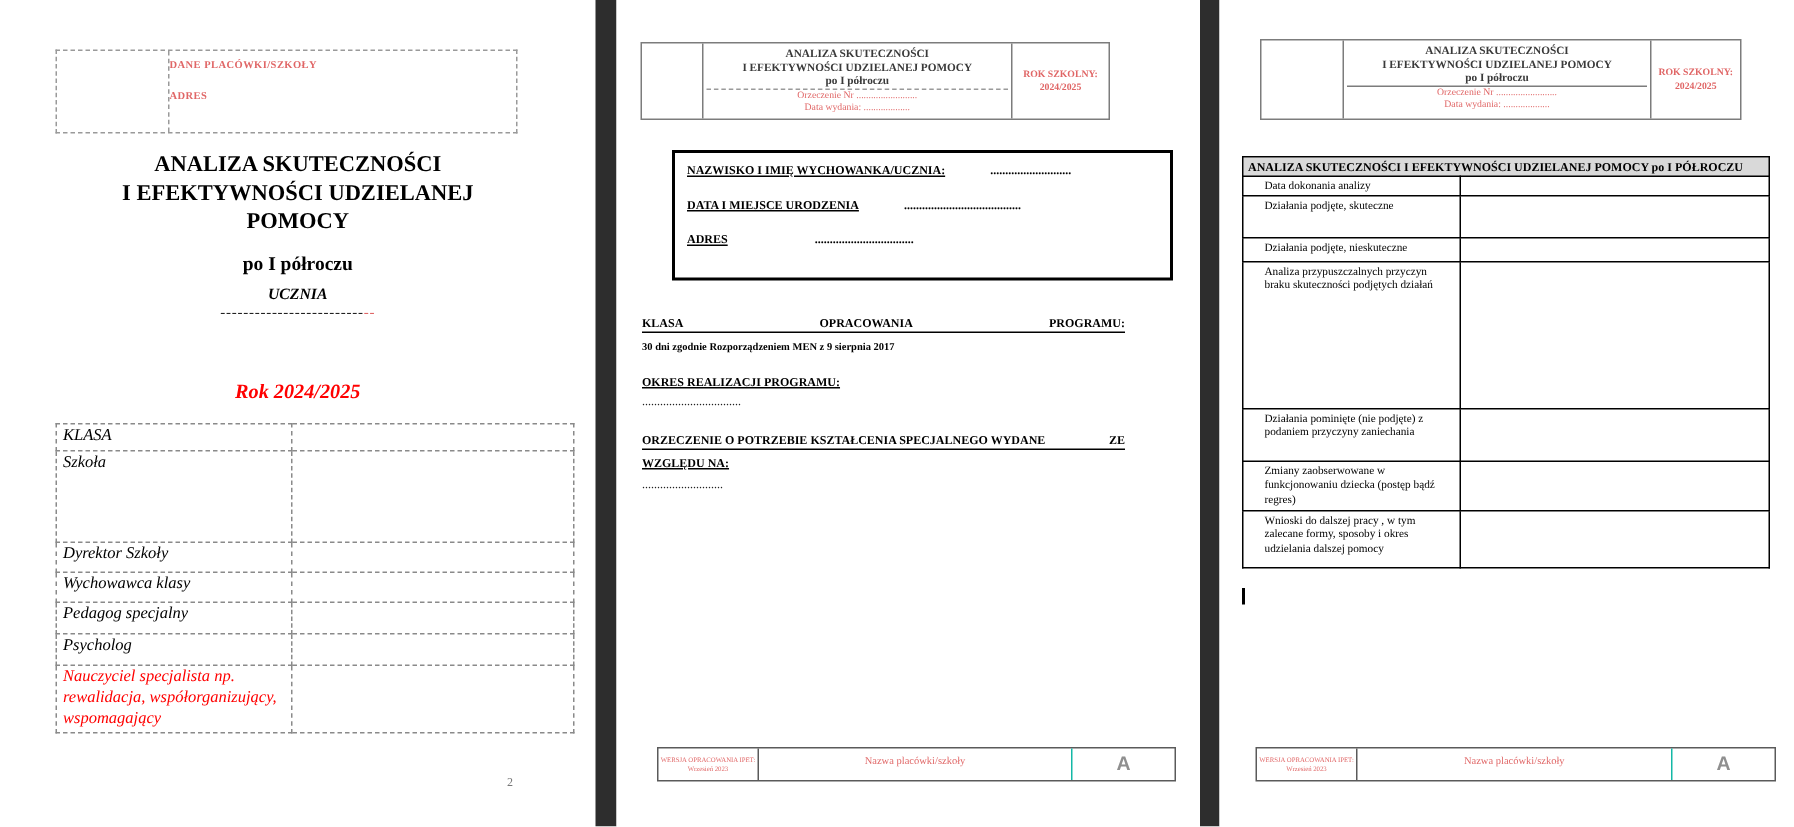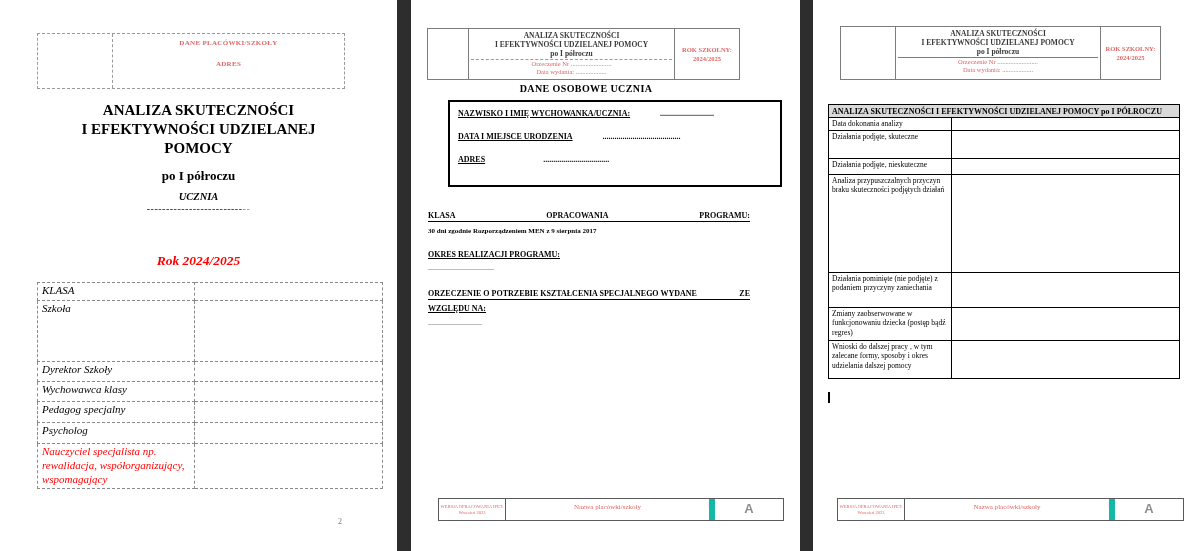--- a/index.html
+++ b/index.html
@@ -9,21 +9,21 @@
   .band{position:absolute;top:0;height:551px;background:#2d2d2d;}
   #page1{left:0;width:397px;}
   #band1{left:397px;width:14px;}
   #page2{left:411px;width:389px;}
   #band2{left:800px;width:13px;}
   #page3{left:813px;width:383px;}
 
   
   .p1-headerbox{position:absolute;left:37px;top:33px;width:306px;height:54px;border:1px dashed #9a9a9a;display:flex;}
   .p1-headerbox .cellA{width:74px;border-right:1px dashed #9a9a9a;}
-  .p1-headerbox .cellB{flex:1;text-align:center;color:#e06666;font-weight:bold;font-size:7px;letter-spacing:.3px;padding-top:5px;}
+  .p1-headerbox .cellB{flex:1;text-align:left;color:#e06666;font-weight:bold;font-size:7px;letter-spacing:.3px;padding-top:5px;}
   .p1-headerbox .cellB .adr{margin-top:13px;}
   .p1-title{position:absolute;left:0;top:101px;width:100%;text-align:center;font-weight:bold;font-size:15px;line-height:19px;}
   .p1-sub{position:absolute;left:0;top:168px;width:100%;text-align:center;font-weight:bold;font-size:13px;}
   .p1-ucznia{position:absolute;left:0;top:191px;width:100%;text-align:center;font-weight:bold;font-style:italic;font-size:10.5px;}
   .p1-dots{position:absolute;left:0;top:203px;width:100%;text-align:center;font-size:10px;letter-spacing:.5px;color:#222;}
   .p1-dots .redtail{color:#e06666;}
   .p1-year{position:absolute;left:0;top:253px;width:100%;text-align:center;font-weight:bold;font-style:italic;font-size:13.5px;color:#f00;}
   table.p1-table{position:absolute;left:37px;top:282px;width:346px;border-collapse:collapse;font-size:11px;font-style:italic;}
   table.p1-table td{border:1px dashed #8a8a8a;padding:0 4px;vertical-align:top;line-height:14px;}
   table.p1-table td.lab{width:148px;margin-top:17px;}
@@ -38,21 +38,21 @@
   .dochdr .hmid .t{font-weight:bold;font-size:7.5px;line-height:9px;padding-top:2px;color:#3a3a3a;}
   .dochdr .hmid .sep{margin:1px 2px 0 2px;}
   .sep-dash{border-top:1px dashed #9a9a9a;}
   .sep-solid{border-top:1px solid #7c7c7c;}
   .dochdr .hmid .red{color:#e06666;font-size:6.5px;line-height:8px;}
   .dochdr .hright{color:#e06666;font-weight:bold;font-size:6.5px;line-height:9px;text-align:center;display:flex;flex-direction:column;justify-content:center;}
 
   
   .docftr{position:absolute;height:21px;border:1px solid #5a5a5a;display:flex;background:#fff;}
   .docftr .fver{width:66px;border-right:1px solid #5a5a5a;color:#e06666;font-size:4.5px;line-height:6px;text-align:center;display:flex;flex-direction:column;justify-content:center;}
-  .docftr .fschool{flex:1;border-right:6px solid #14b8a6;color:#e06666;font-size:7px;text-align:center;padding-top:4px;}
+  .docftr .fschool{flex:1;border-right:1px solid #14b8a6;color:#e06666;font-size:7px;text-align:center;padding-top:4px;}
   .docftr .fletter{width:68px;text-align:center;color:#8f8f8f;font-weight:bold;font-size:13px;font-family:"Liberation Sans",sans-serif;line-height:20px;}
 
   
   #page2 .dochdr{left:16px;top:28px;width:311px;height:50px;}
   #page2 .hleft{width:40px;}
   #page2 .hright{width:64px;}
   .p2-section{position:absolute;left:10px;top:83px;width:330px;text-align:center;font-weight:bold;font-size:10px;letter-spacing:.4px;}
   .p2-pbox{position:absolute;left:17px;top:100px;width:314px;height:76px;border:2px solid #000;padding:7px 8px 0 8px;font-size:8px;font-weight:bold;margin-left:20px;}
   .p2-pbox .fld{margin-bottom:14px;white-space:nowrap;}
   .p2-pbox .lbl{text-decoration:underline;}
@@ -68,21 +68,21 @@
   .p2-orz2{position:absolute;left:17px;top:304px;font-size:8px;font-weight:bold;text-decoration:underline;}
   .p2-orz-dots{position:absolute;left:17px;top:318px;font-size:8px;color:#222;}
   #page2 .docftr{left:27px;top:498px;width:344px;}
 
   
   #page3 .dochdr{left:27px;top:26px;width:319px;height:52px;}
   #page3 .hleft{width:54px;}
   #page3 .hright{width:59px;}
   table.p3-table{position:absolute;left:15px;top:104px;width:352px;border-collapse:collapse;font-size:7.5px;}
   table.p3-table th{background:#d9d9d9;border:1px solid #000;font-size:8px;font-weight:bold;text-align:left;padding:1px 3px;height:10px;}
-  table.p3-table td{border:1px solid #000;padding:1px 3px;vertical-align:top;line-height:9.5px;}
+  table.p3-table td{border:1px solid #000;padding:1px 14px;vertical-align:top;line-height:9.5px;}
   table.p3-table td.lab{width:116px;}
   .ah1{height:9px}.ah2{height:28px}.ah3{height:16px}.ah4{height:98px}.ah5{height:35px}.ah6{height:33px}.ah7{height:38px}
   .p3-caret{position:absolute;left:15px;top:392px;width:2px;height:11px;background:#000;}
   #page3 .docftr{left:24px;top:498px;width:345px;}
 </style>
 </head>
 <body>
 
 <div class="stage">
 
@@ -155,21 +155,20 @@
         <div class="sep sep-dash"></div>
         <div class="red">Orzeczenie Nr .........................</div>
         <div class="red">Data wydania: ...................</div>
       </div>
       <div class="hright">
         <div>ROK SZKOLNY:</div>
         <div>2024/2025</div>
       </div>
     </div>
 
-    <div class="p2-section">DANE OSOBOWE UCZNIA</div>
 
     <div class="p2-pbox">
       <div class="fld"><span class="lbl">NAZWISKO I IMIĘ WYCHOWANKA/UCZNIA:</span><span class="gap30"></span><span class="dots">...........................</span></div>
       <div class="fld"><span class="lbl">DATA I MIEJSCE URODZENIA</span><span class="gap30"></span><span class="dots">.......................................</span></div>
       <div class="fld"><span class="lbl">ADRES</span><span class="gap58"></span><span class="dots">.................................</span></div>
     </div>
 
     <div class="jline p2-czas">
       <span>KLASA</span>
       <span>OPRACOWANIA</span>

